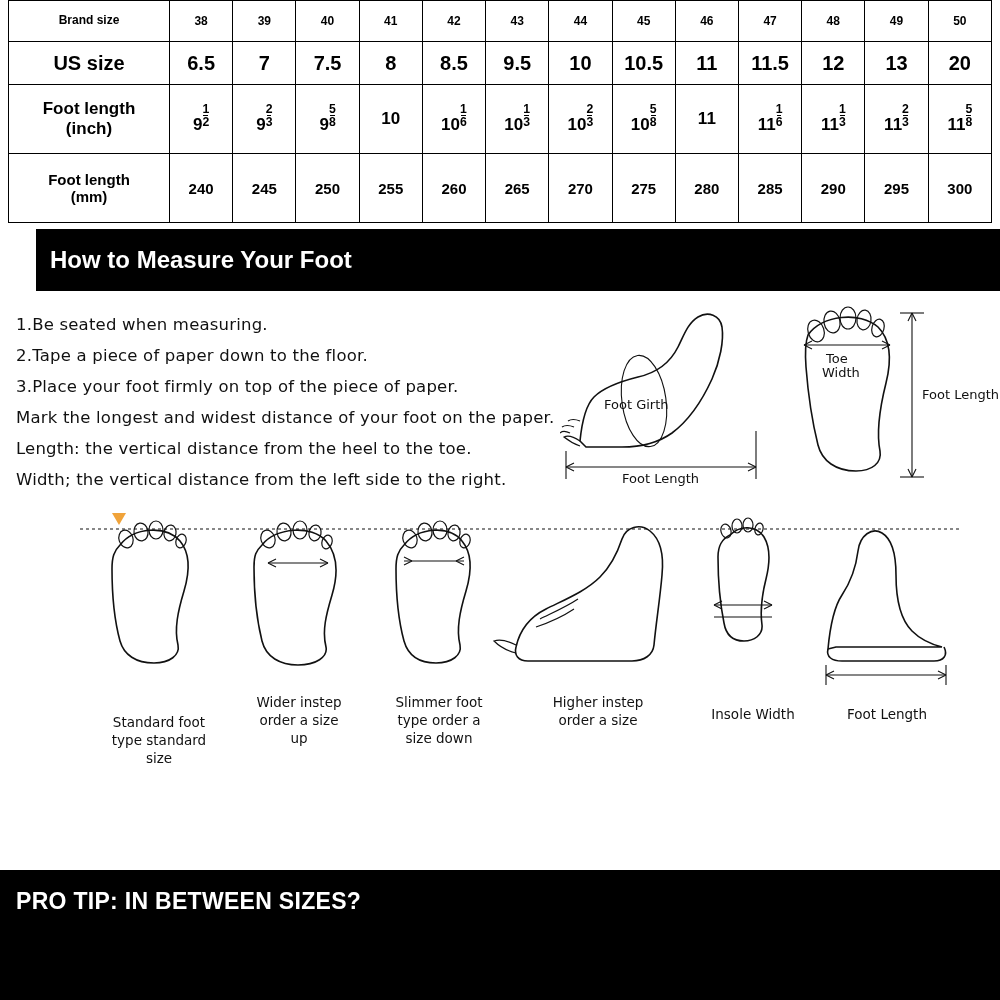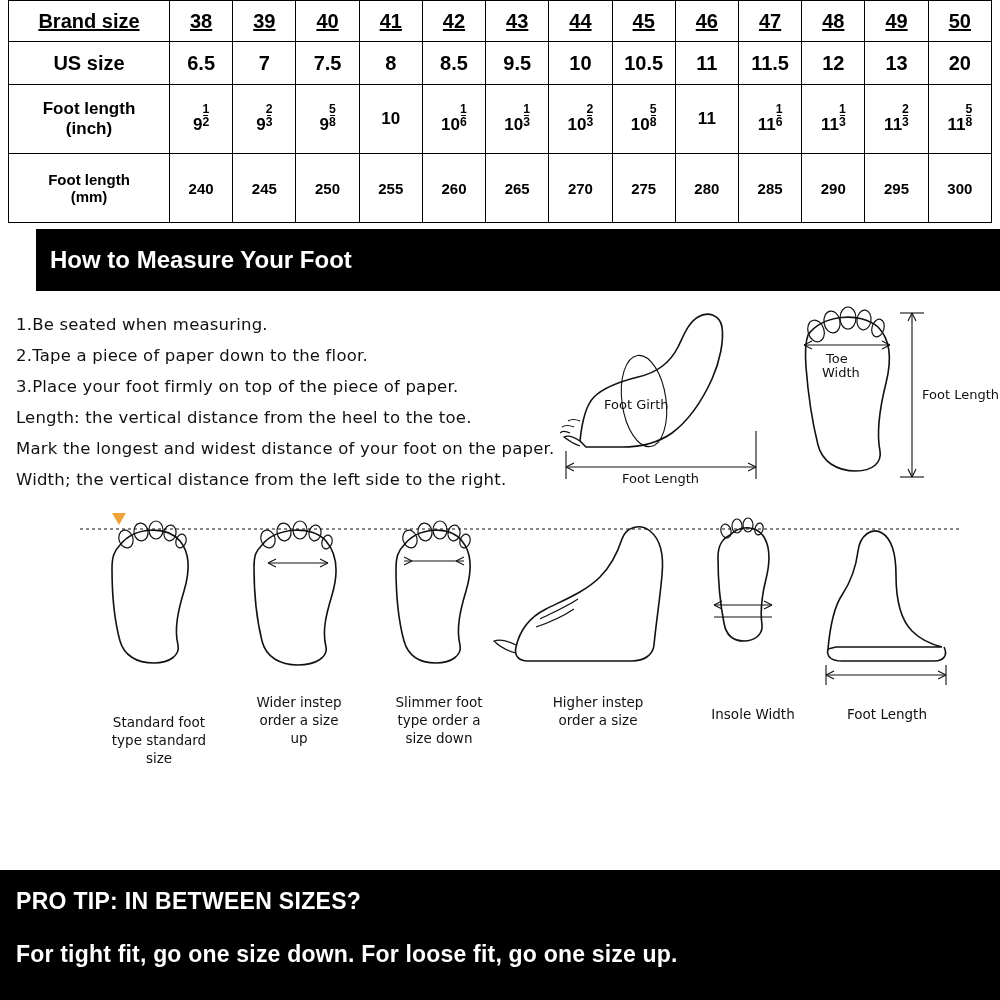--- a/index.html
+++ b/index.html
@@ -48,21 +48,21 @@
   }
   .size-table .rowhead {
     width: 156px;
     font-size: 19px;
     line-height: 1.15;
     padding: 3px 2px;
   }
   .size-table .cell {
     font-size: 17px;
   }
-  .size-table tr.r-brand td { height: 34px; font-size: 20px; text-decoration: underline; }
+  .size-table tr.r-brand td { height: 34px; font-size: 12px; }
   .size-table tr.r-us td { height: 36px; font-size: 20px; }
   .size-table tr.r-inch td { height: 62px; font-size: 17px; }
   .size-table tr.r-mm td { height: 62px; font-size: 15px; }
 
   .frac {
     display: inline-block;
     font-size: 0.72em;
     vertical-align: 0.32em;
     line-height: 1;
     text-align: center;
@@ -249,22 +249,22 @@
 
   <div class="black-bar bar-measure">
     <span>How to Measure Your Foot</span>
   </div>
 
   <div class="instructions-wrap">
     <div class="steps">
       <div>1.Be seated when measuring.</div>
       <div>2.Tape a piece of paper down to the floor.</div>
       <div>3.Place your foot firmly on top of the piece of paper.</div>
+      <div>Mark the longest and widest distance of your foot on the paper.</div>
       <div>Length: the vertical distance from the heel to the toe.</div>
-      <div>Mark the longest and widest distance of your foot on the paper.</div>
       <div>Width; the vertical distance from the left side to the right.</div>
     </div>
 
     <div class="diagram-area">
       <svg width="440" height="200" viewBox="0 0 440 200">
 
         <g>
           <path class="ln" d="M20,140 C22,120 26,104 34,96 C44,86 62,80 78,76 C96,72 110,62 118,46 C124,34 128,22 138,16 C148,10 160,14 162,26 C164,40 160,60 152,78 C142,100 128,120 112,132 C98,142 80,146 62,146 L26,146 Z"></path>
           <path class="ln-thin" d="M20,140 C14,136 8,134 4,136 C9,140 14,143 20,145"></path>
           <path class="ln-thin" d="M10,132 C6,130 2,130 0,132"></path>
@@ -390,16 +390,15 @@
     <div class="ft-caption" style="left:678px; top:200px; width:150px;">
       <div>Insole Width</div>
     </div>
     <div class="ft-caption" style="left:812px; top:200px; width:150px;">
       <div>Foot Length</div>
     </div>
   </div>
 
   <div class="protip">
     <div class="l1">PRO TIP: IN BETWEEN SIZES?</div>
-    <div class="l2">For tight fit, go one size down. For loose fit, go one size up.</div>
   </div>
 
 </div>
 
 </body></html>

